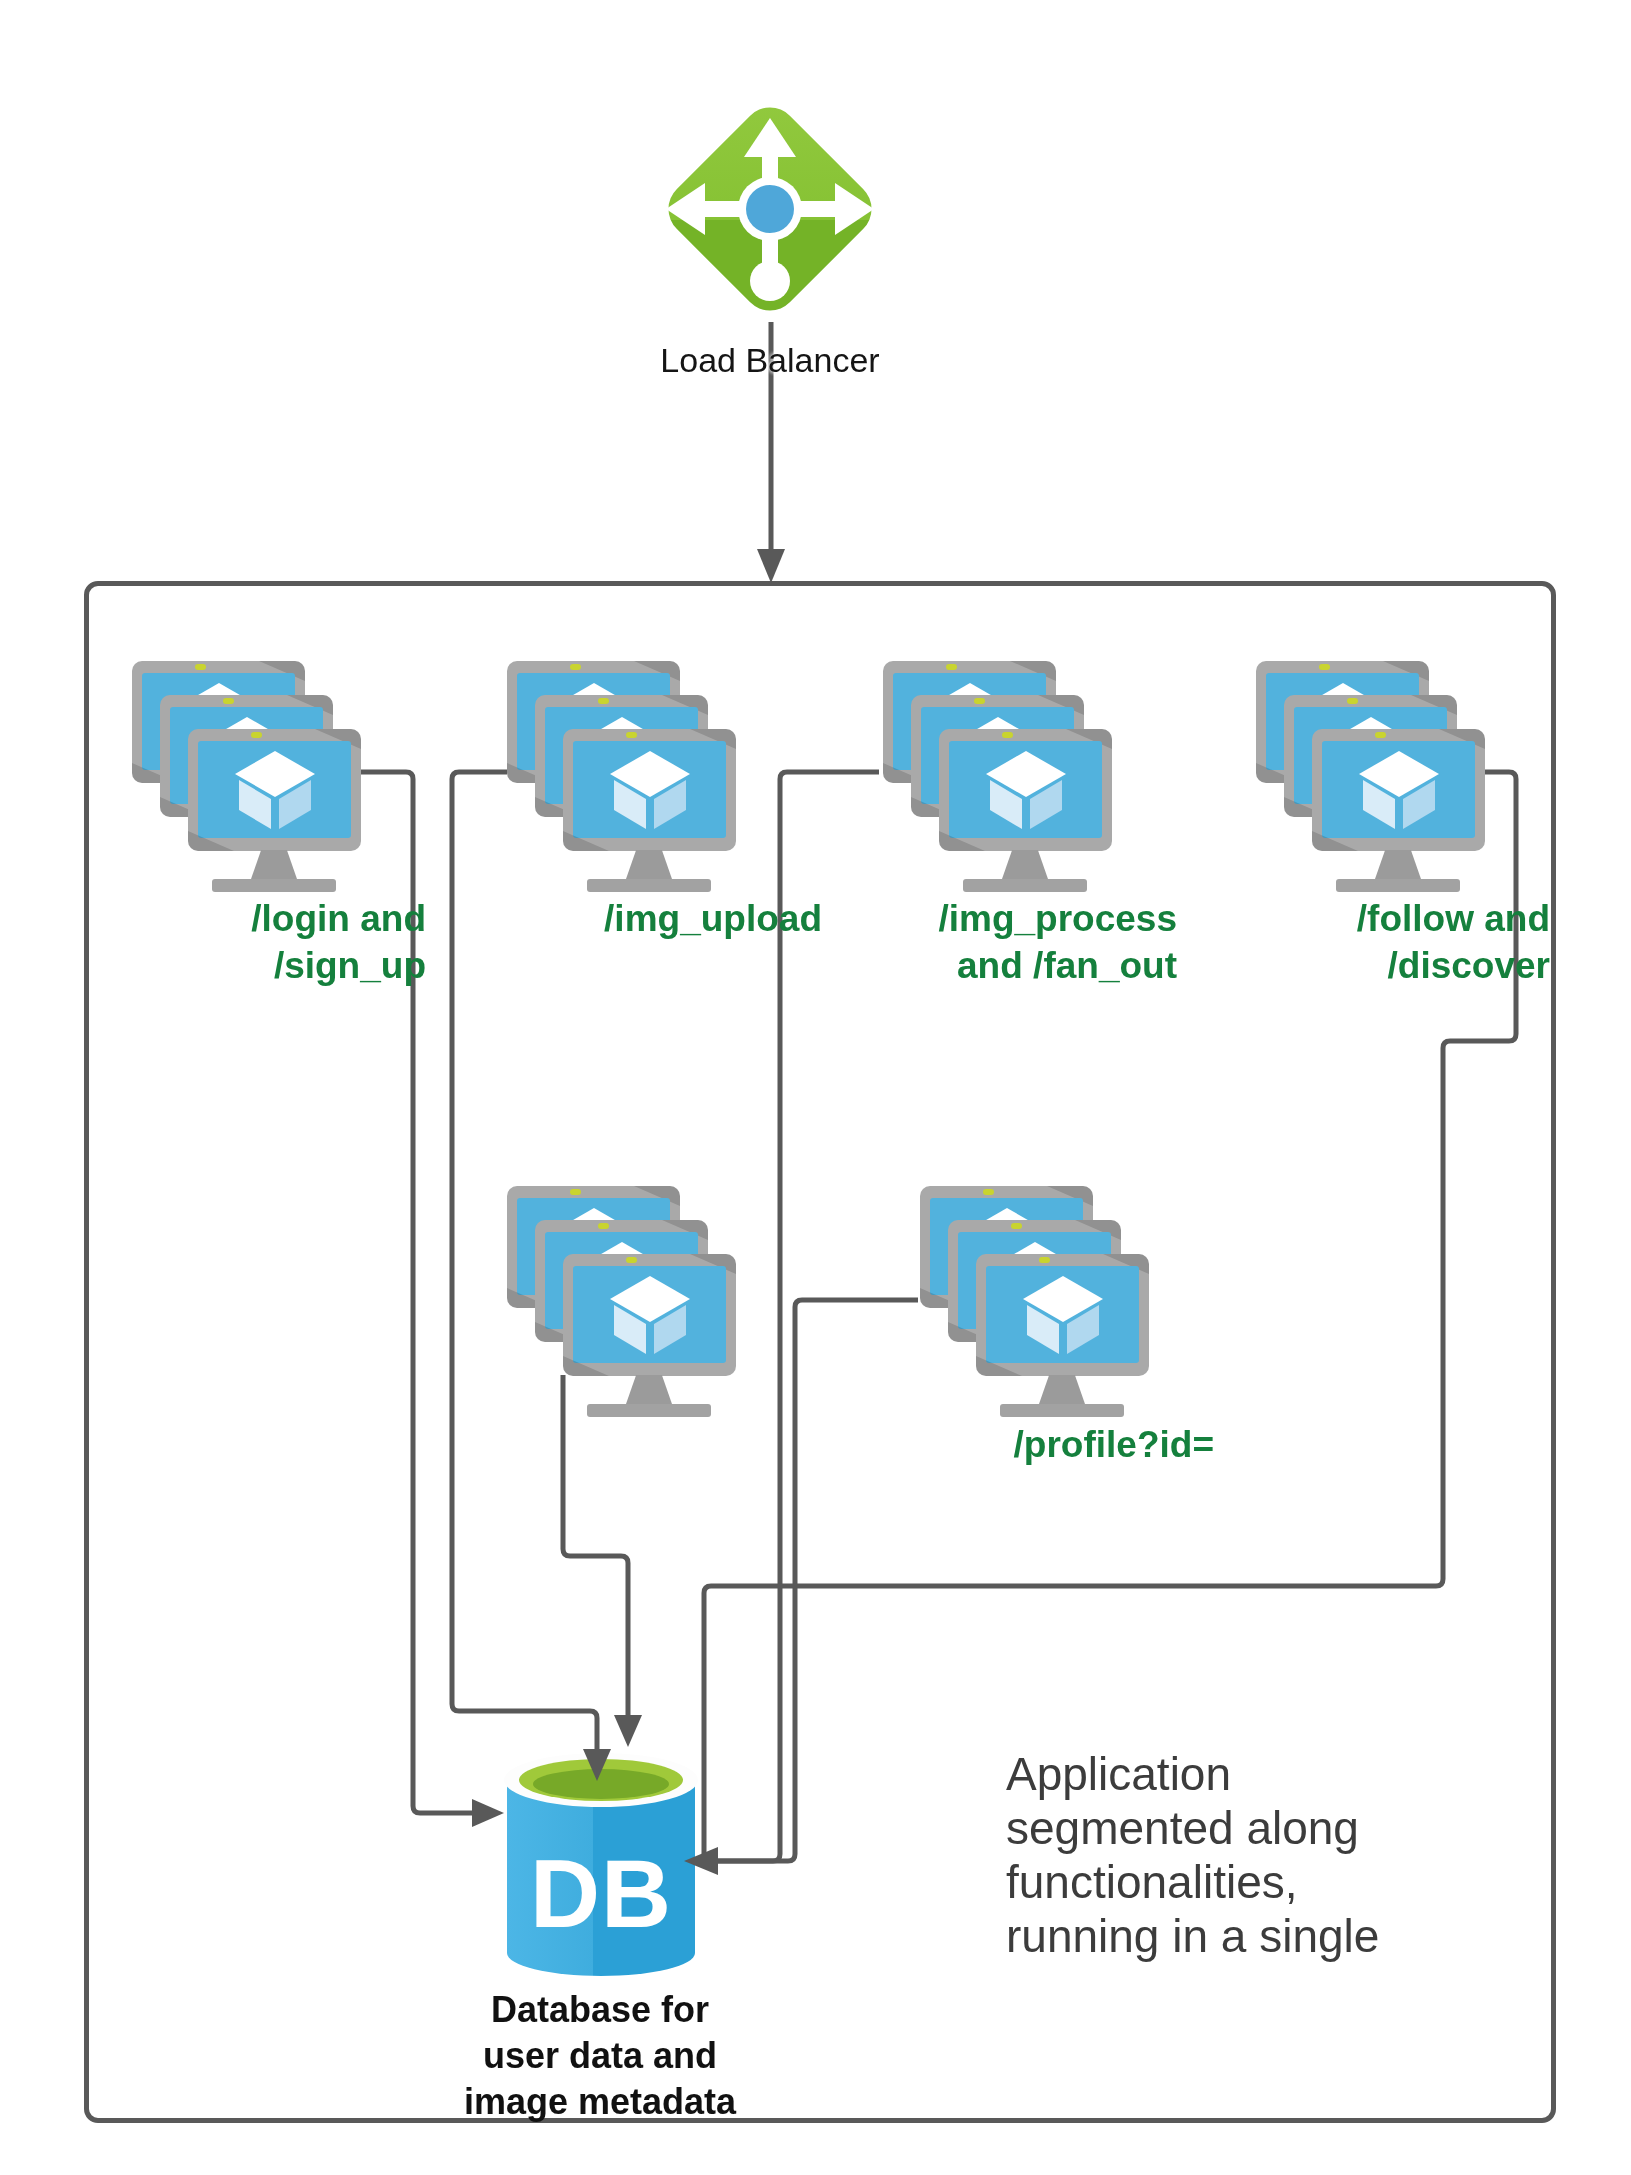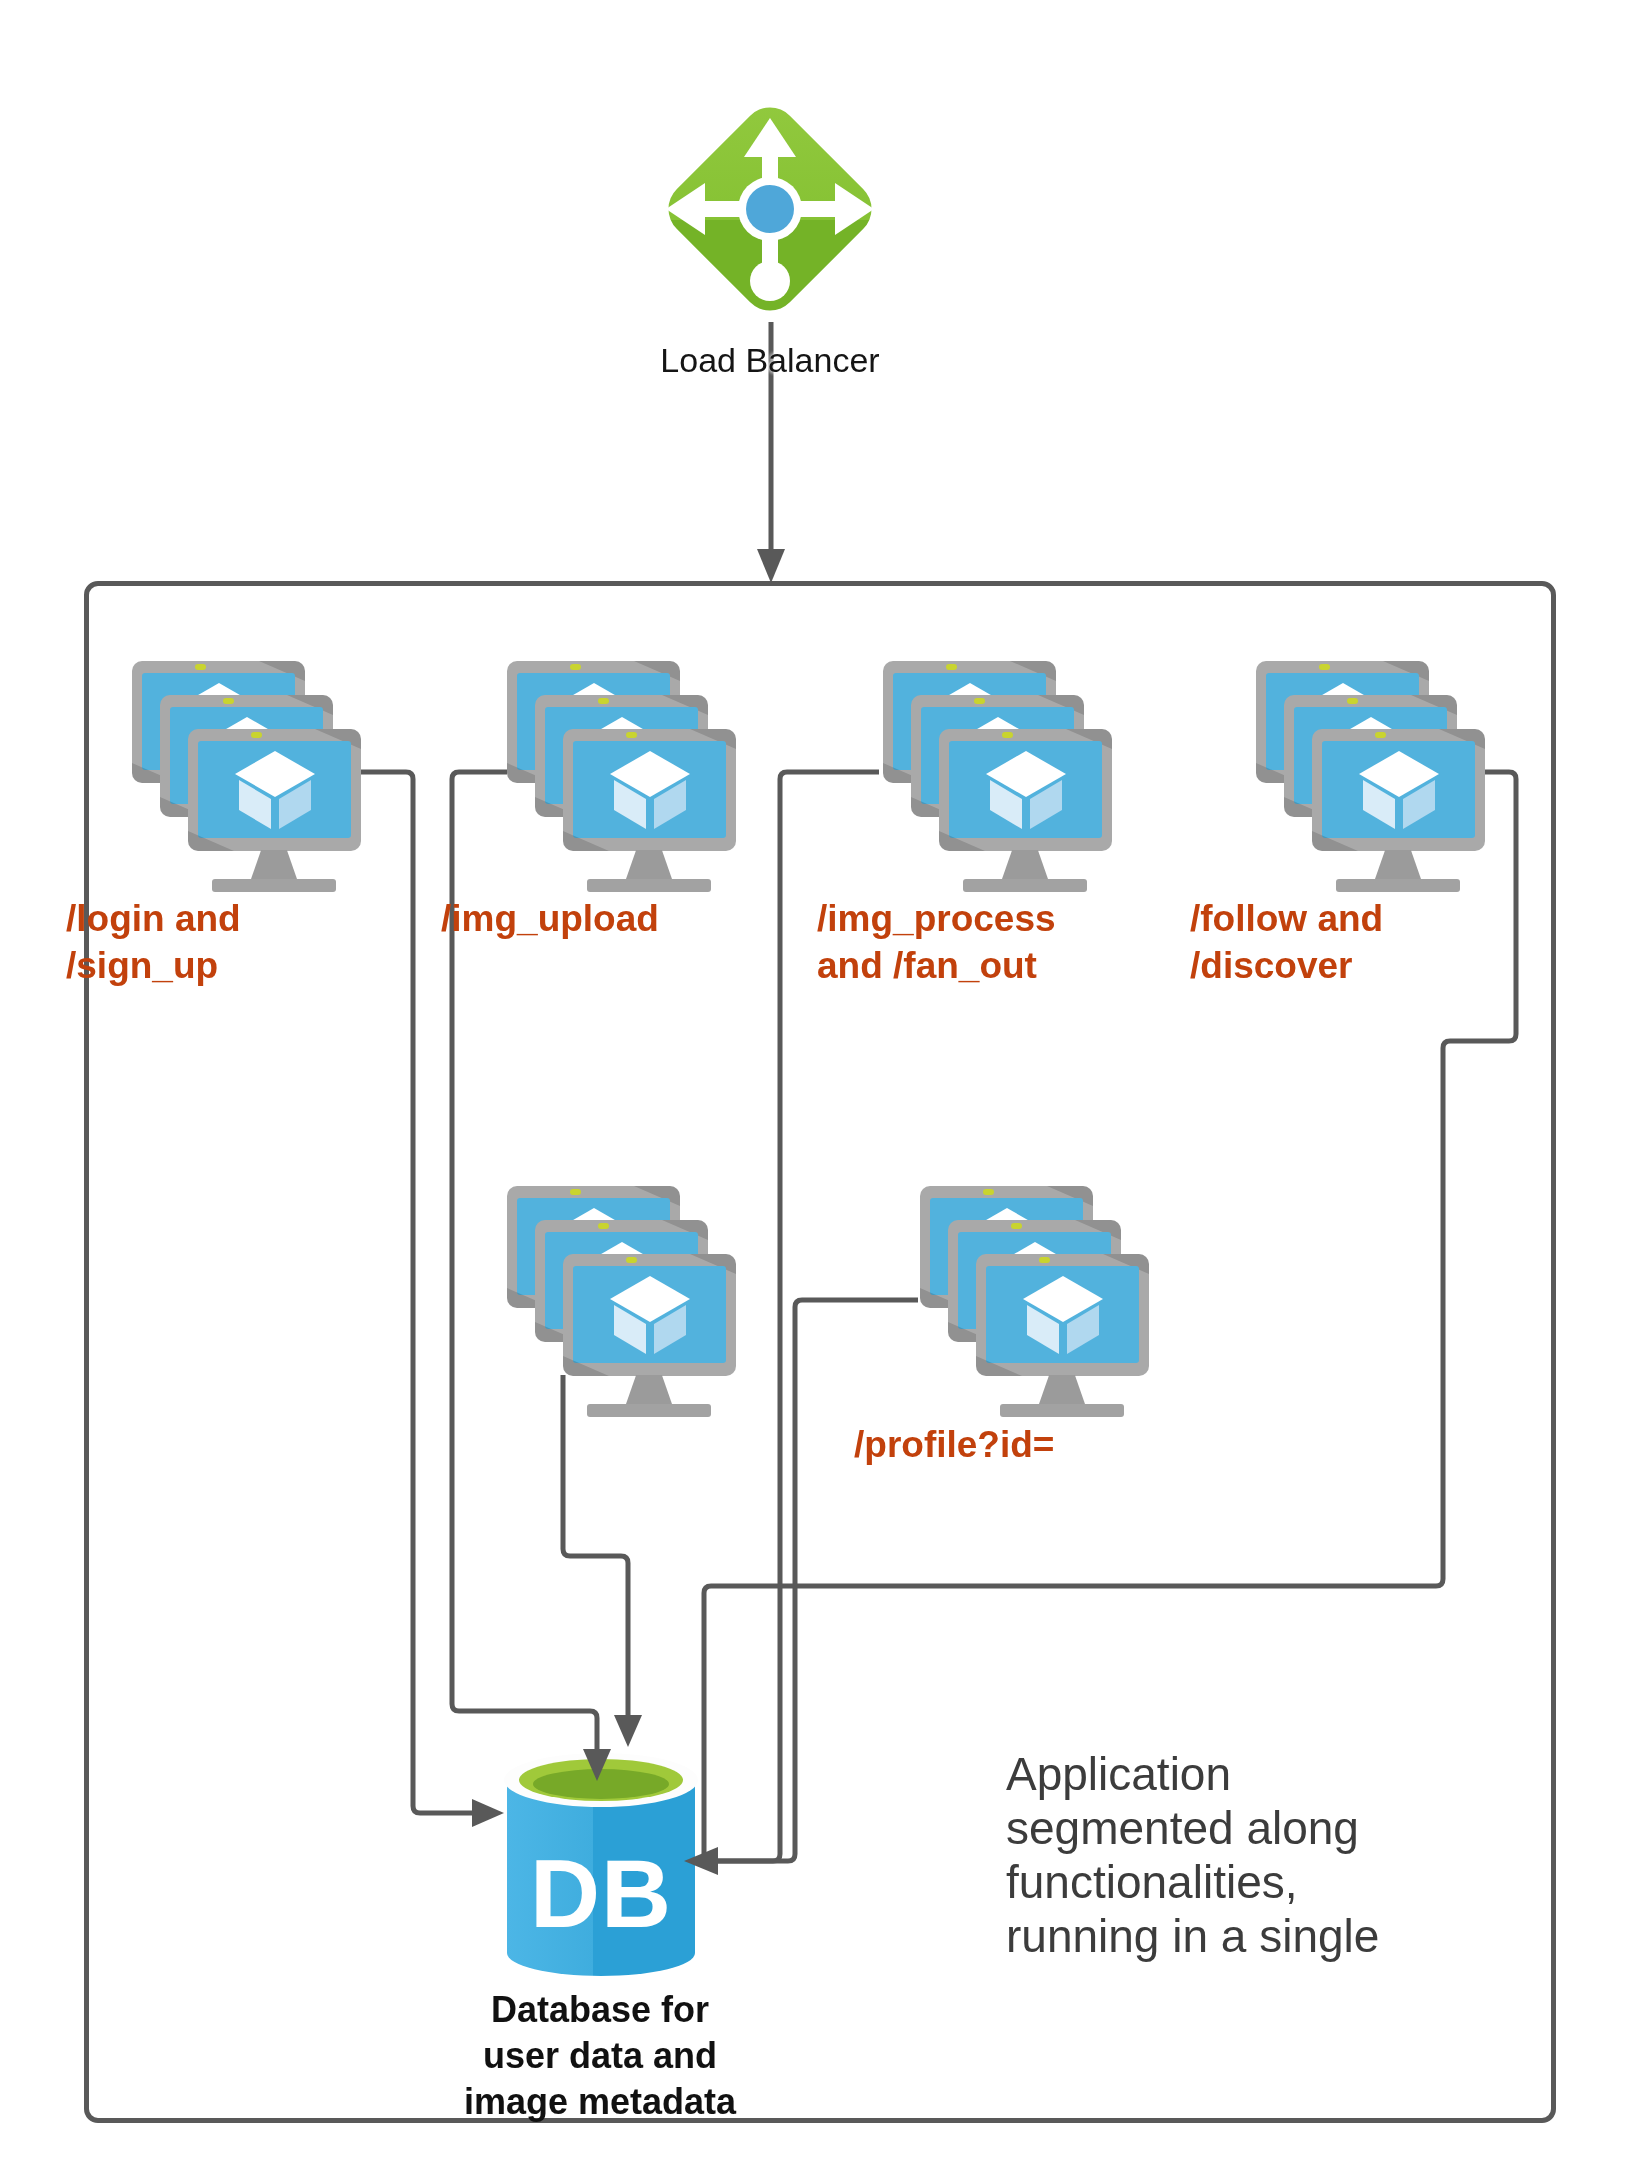--- a/index.html
+++ b/index.html
@@ -27,22 +27,22 @@
           background:#c9d42f;}
   .m .cube{position:absolute;left:50%;top:50%;transform:translate(-50%,-50%);}
   .m1{left:0;top:0;}
   .m2{left:28px;top:34px;}
   .m3{left:56px;top:68px;}
   .stand-neck{position:absolute;left:119px;top:189px;width:46px;height:29px;background:#9b9b9b;
               clip-path:polygon(22% 0,78% 0,100% 100%,0 100%);}
   .stand-base{position:absolute;left:80px;top:218px;width:124px;height:13px;background:#a2a2a2;border-radius:3px;}
 
   
-  .cluster-label{position:absolute;width:360px;text-align:left;z-index:5;
-                 font-weight:bold;font-size:37px;line-height:47px;color:#c2410c;}
+  .cluster-label{position:absolute;width:360px;text-align:right;z-index:5;
+                 font-weight:bold;font-size:37px;line-height:47px;color:#15803d;}
   #lb-label{position:absolute;left:618px;top:318px;width:304px;text-align:center;z-index:6;
             font-size:34px;line-height:38px;color:#151515;
             text-shadow:0 0 4px #ffffff,0 0 4px #ffffff;}
   #db-letters{position:absolute;left:507px;top:1822px;width:188px;text-align:center;z-index:5;
               font-weight:bold;font-size:97px;line-height:1;color:#ffffff;letter-spacing:1px;}
   #db-label{position:absolute;left:400px;top:1964px;width:400px;text-align:center;z-index:5;
             font-weight:bold;font-size:36px;line-height:46px;color:#111111;}
   #note{position:absolute;left:1006px;top:1724px;width:500px;z-index:5;
         font-size:46px;line-height:54px;color:#3c3c3c;}
 </style>
@@ -357,21 +357,21 @@
     <path d="M1485,749 H1509 Q1516,749 1516,756 V1011 Q1516,1018 1509,1018 H1450 Q1443,1018 1443,1025 V1556 Q1443,1563 1436,1563 H711 Q704,1563 704,1570 V1831 Q704,1838 711,1838 H718"></path>
     <polygon points="718,1824 718,1852 684,1838" fill="#595959" stroke="none"></polygon>
   </svg>
 
   <div id="lb-label">Load Balancer</div>
 
   <div class="cluster-label" style="left:66px;top:872px">
     <div>/login and</div>
     <div>/sign_up</div>
   </div>
-  <div class="cluster-label" style="left:441px;top:872px">
+  <div class="cluster-label" style="left:462px;top:872px">
     <div>/img_upload</div>
   </div>
   <div class="cluster-label" style="left:817px;top:872px">
     <div>/img_process</div>
     <div>and /fan_out</div>
   </div>
   <div class="cluster-label" style="left:1190px;top:872px">
     <div>/follow and</div>
     <div>/discover</div>
   </div>

